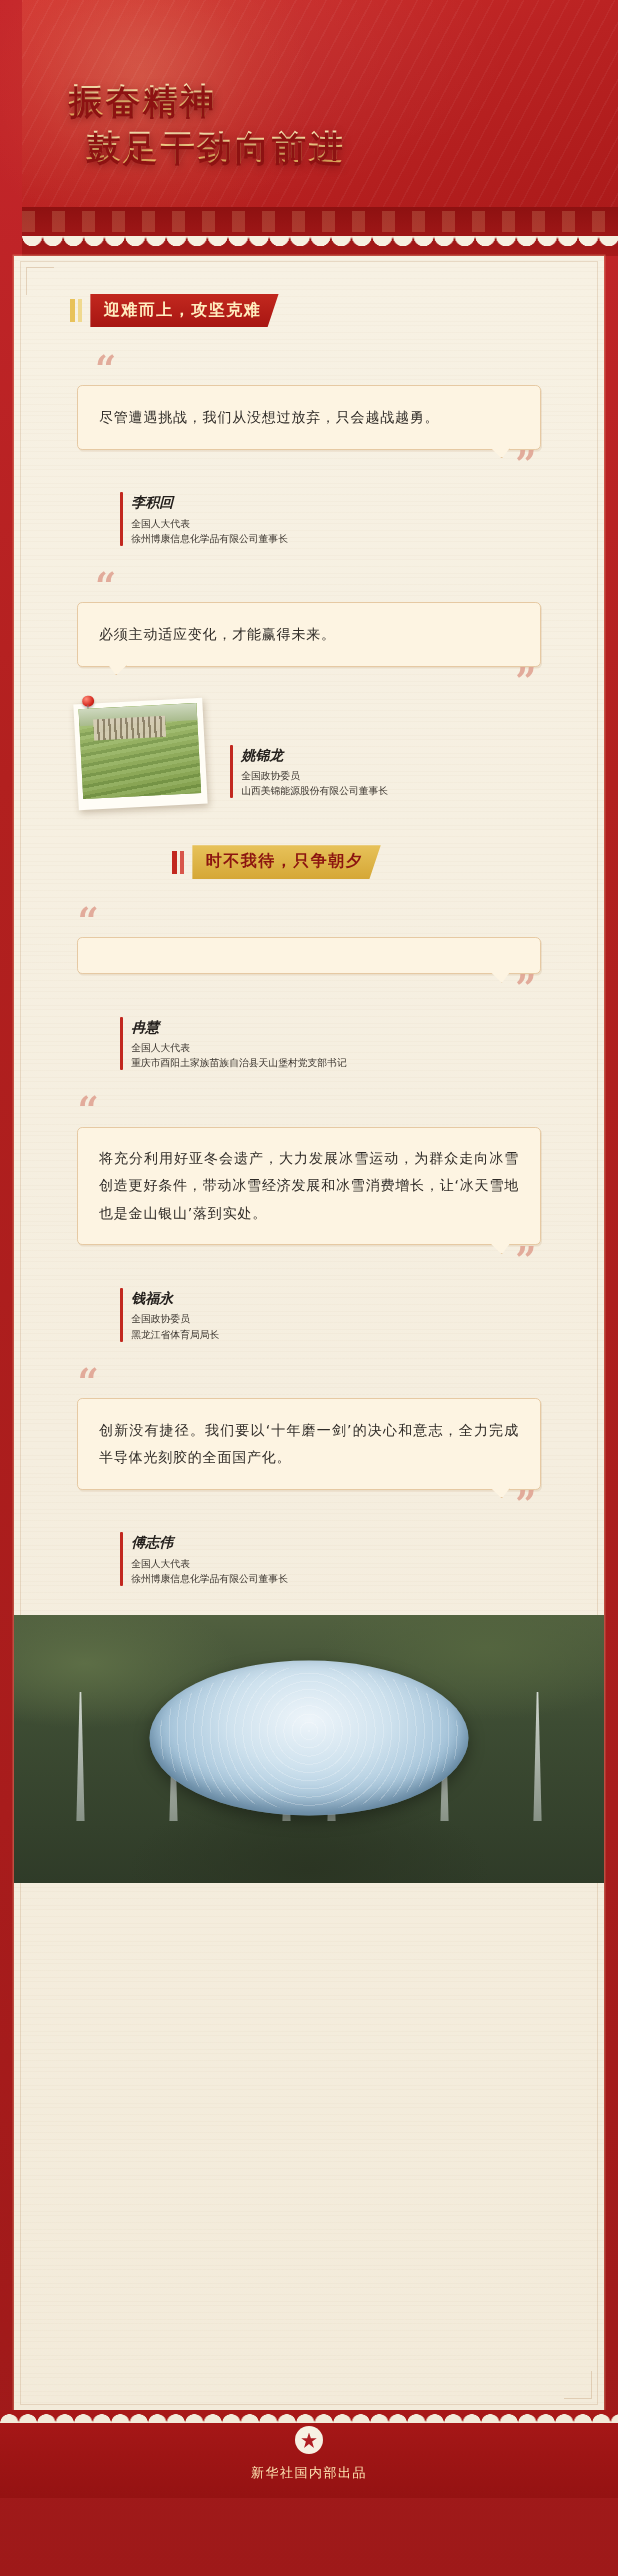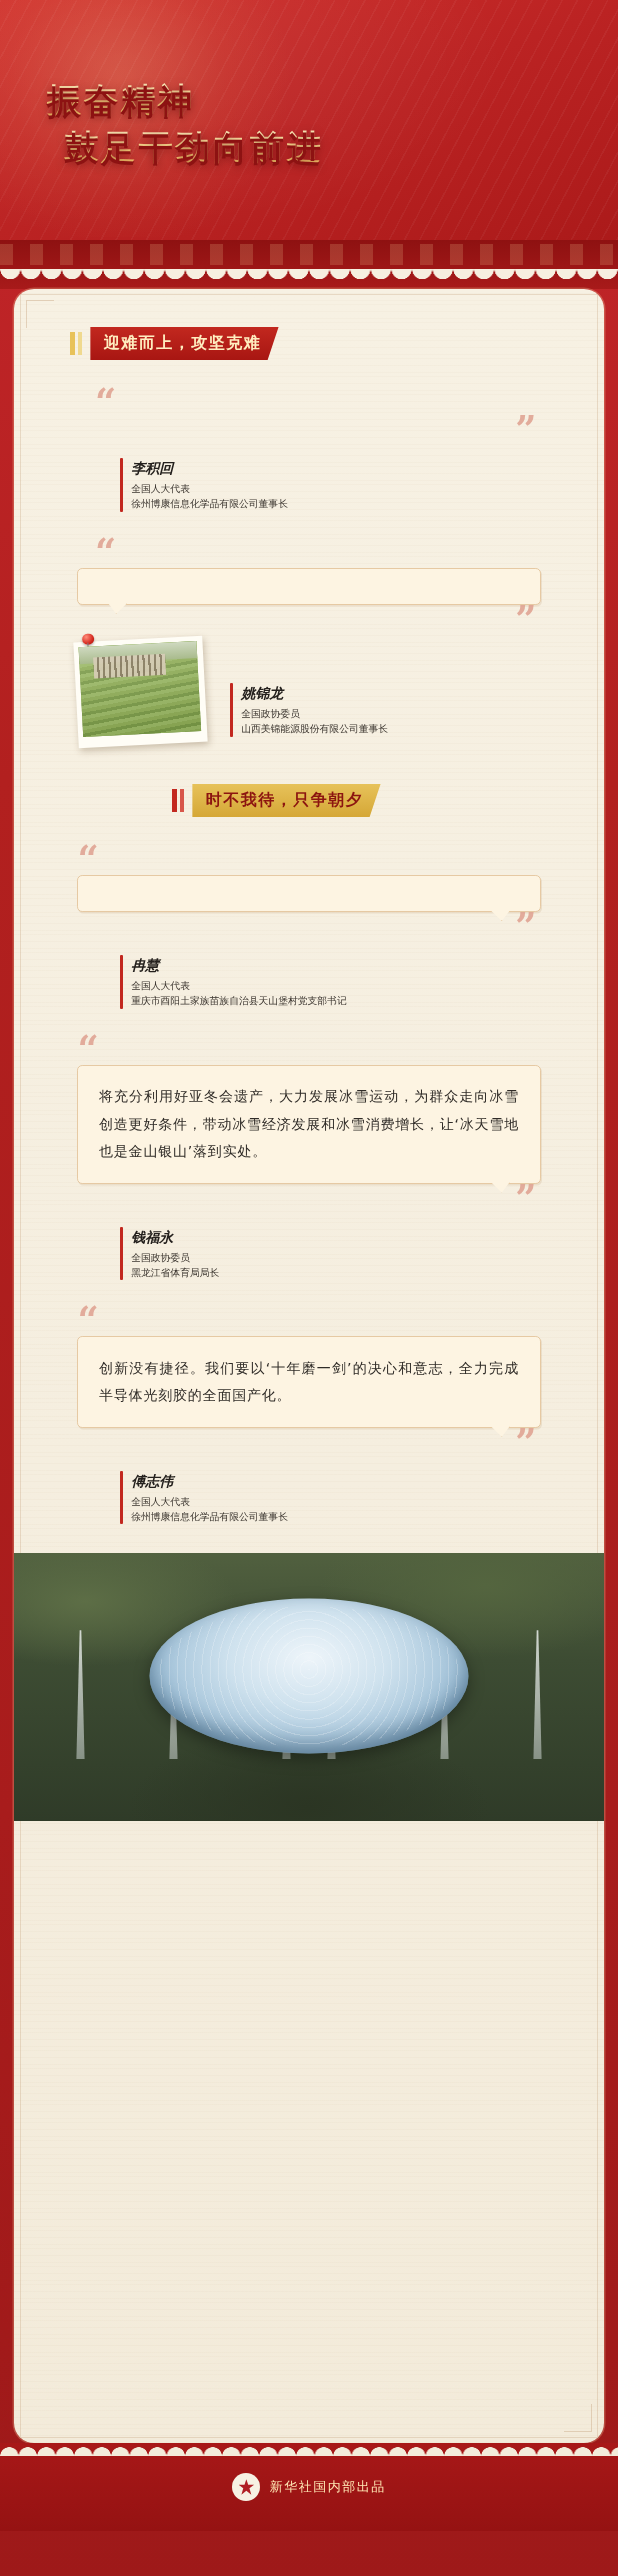--- a/index.html
+++ b/index.html
@@ -12,24 +12,25 @@
     width: 618px;
     min-height: 2592px;
     background: linear-gradient(180deg, #c5262b 0%, #b2201f 30%, #a81c1c 70%, #9e1919 100%);
     position: relative;
     overflow: hidden;
   }
 
   
   .header {
     position: relative;
-    height: 289px;
+    height: 256px;
     background:
       radial-gradient(ellipse at 20% 20%, rgba(255,255,255,0.07) 0%, rgba(255,255,255,0) 55%),
       linear-gradient(160deg, #d0302c 0%, #bb2323 45%, #a81818 100%);
+    margin-left: 22px;
   }
   .hdr-stripes {
     position: absolute; inset: 0;
     background: repeating-linear-gradient(118deg, rgba(255,255,255,0.045) 0px, rgba(255,255,255,0.045) 1.5px, rgba(255,255,255,0) 1.5px, rgba(255,255,255,0) 13.4px);
     pointer-events: none;
   }
   .hdr-glow {
     position: absolute; left: -62px; top: -82px;
     width: 361px; height: 319px;
     background: radial-gradient(circle at 50% 50%, rgba(255,210,140,0.20) 0%, rgba(255,180,90,0.05) 45%, rgba(255,255,255,0) 72%);
@@ -78,21 +79,20 @@
   
   .paper {
     position: relative;
     margin: 0 14.4px;
     background:
       repeating-linear-gradient(0deg, rgba(180,150,110,0.045) 0px, rgba(180,150,110,0.045) 0.5px, rgba(255,255,255,0) 0.5px, rgba(255,255,255,0) 3.6px),
       linear-gradient(180deg, #f7f1e3 0%, #f5eedf 55%, #f3ebda 100%);
     padding: 36px 29px 0 29px;
     min-height: 2154px;
     box-shadow: 0 0 0 1.5px rgba(255,230,180,0.25);
-    border-radius: 20px;
   }
   .paper::before {
     content: "";
     position: absolute; left: 5.2px; top: 5.2px; right: 5.2px; bottom: 5.2px;
     border: 0.5px solid rgba(190,150,110,0.28);
     pointer-events: none;
   }
 
   
   .sec-head {
@@ -302,20 +302,21 @@
 
   
   .footer {
     height: 88px;
     display: flex;
     align-items: center;
     justify-content: center;
     gap: 9.3px;
     background: linear-gradient(180deg, #a81818 0%, #951212 100%);
     position: relative;
+    flex-direction: column;
   }
   .footer .top-scallops {
     position: absolute; left: 0; right: 0; top: -0.5px; height: 13.4px;
     background-image: radial-gradient(circle at 9.3px 13.4px, #f3ebda 8.8px, rgba(243,235,218,0) 9.3px);
     background-size: 18.5px 13.4px;
     background-repeat: repeat-x;
   }
   .xinhua-logo {
     width: 28px; height: 28px;
     border-radius: 50%;
@@ -368,34 +369,39 @@
     <div class="sec-head">
       <span class="bars">
           <span></span>
           <span></span>
         </span>
       <span class="plate">迎难而上，攻坚克难</span>
     </div>
 
     <div class="quote-block">
       <span class="qmark open">“</span>
+      <div class="bubble">
+        <p>尽管遭遇挑战，我们从没想过放弃，只会越战越勇。</p>
+        <div class="tail"></div>
+      </div>
       <span class="qmark close">”</span>
     </div>
     <div class="attrib">
       <div class="rule"></div>
       <div>
         <div class="who">李积回</div>
         <div class="role">全国人大代表</div>
         <div class="org">徐州博康信息化学品有限公司董事长</div>
       </div>
     </div>
 
     <div class="quote-block">
       <span class="qmark open">“</span>
       <div class="bubble left-tail">
+        <p>必须主动适应变化，才能赢得未来。</p>
         <div class="tail"></div>
       </div>
       <span class="qmark close">”</span>
     </div>
 
     <div class="photo-row">
       <div class="polaroid">
         <div class="pin"></div>
         <div class="photo-terrace">
           <div class="sky"></div>

